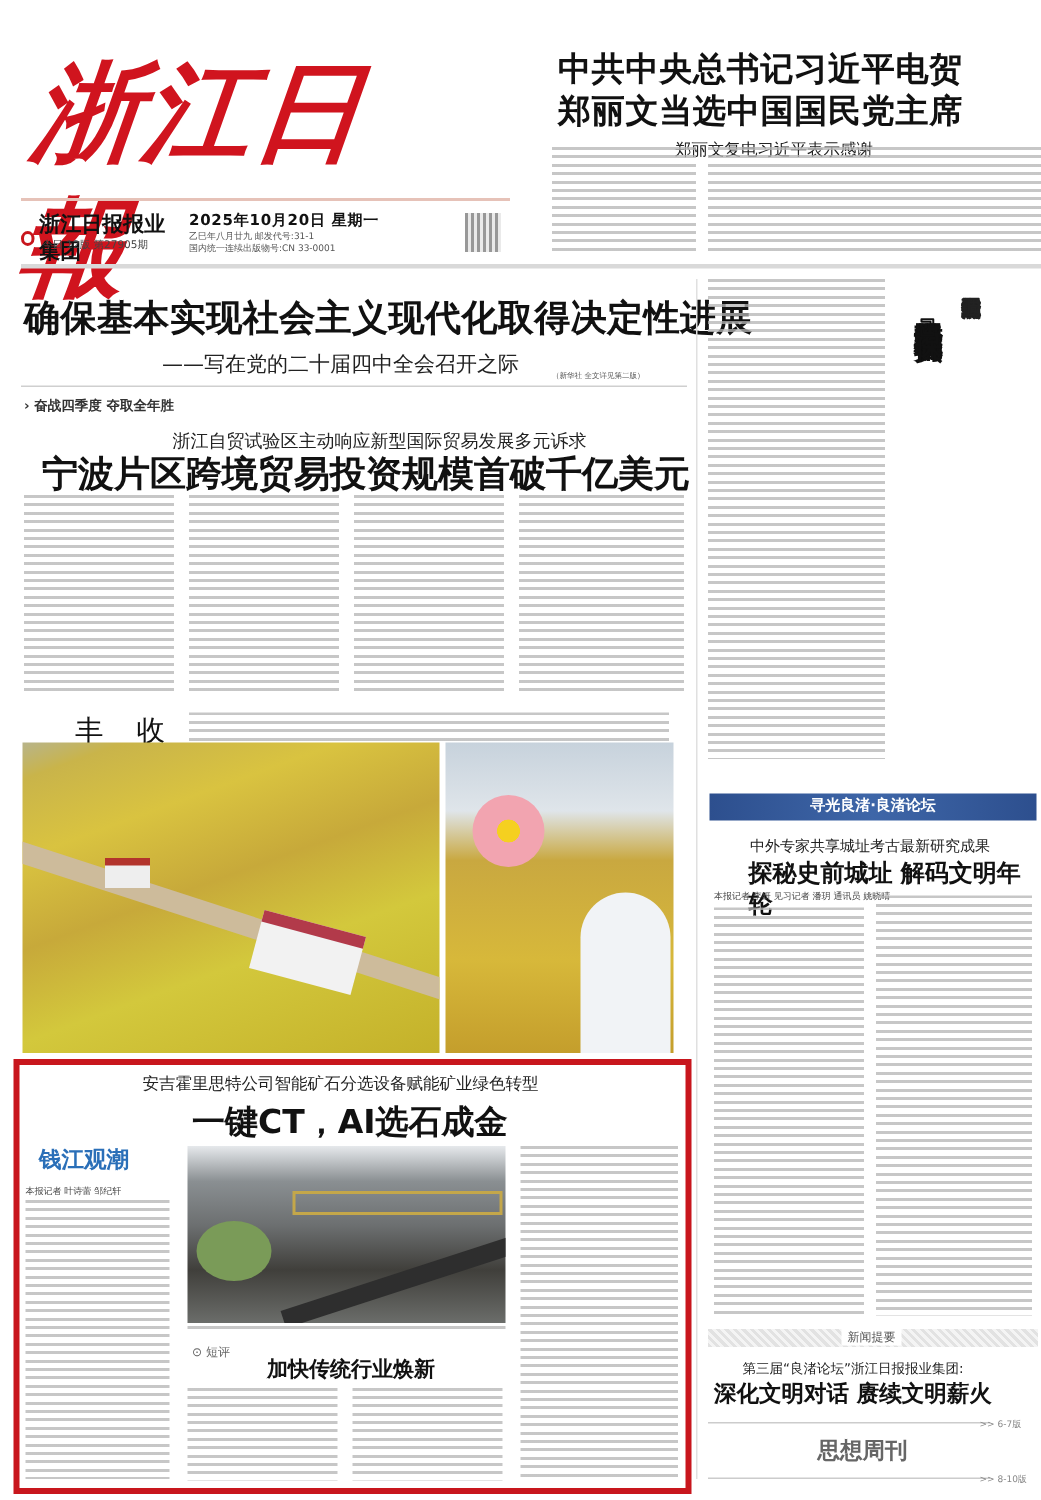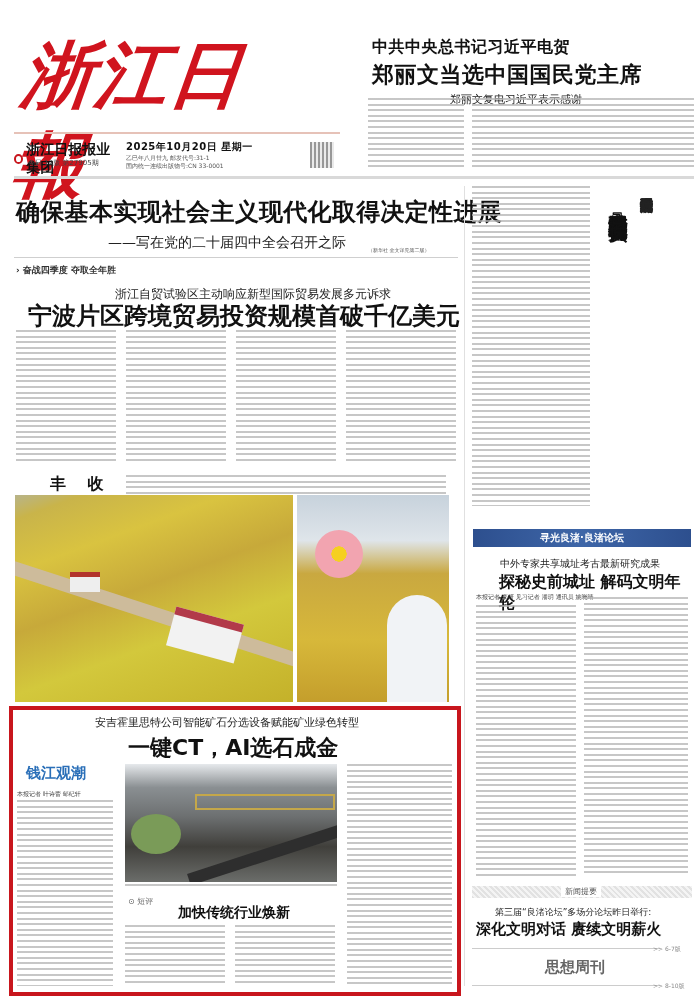--- a/index.html
+++ b/index.html
@@ -8,35 +8,35 @@
   .masthead-logo { left: 22px; top: 30px; width: 250px; height: 90px; color: #d0141e; font-family: "DejaVu Serif", serif; font-size: 72px; font-weight: bold; font-style: italic; letter-spacing: 2px; line-height: 90px; transform: skewX(-6deg); }
   .top-rule { left: 14px; top: 132px; width: 326px; height: 2px; background: #e6c2b8; }
   .group-logo { left: 14px; top: 141px; width: 110px; font-size: 14px; font-weight: bold; display: flex; align-items: center; gap: 3px; }
   .group-dot { width: 10px; height: 10px; border-radius: 50%; border: 2.5px solid #c8161d; }
   .group-sub { left: 28px; top: 158px; font-size: 7px; color: #444; }
   .dateline { left: 126px; top: 140px; font-size: 10px; font-weight: bold; letter-spacing: 0.5px; }
   .dateline-sub { left: 126px; top: 154px; font-size: 6px; color: #555; line-height: 8px; }
   .qr { left: 310px; top: 142px; width: 24px; height: 26px; background: repeating-linear-gradient(90deg,#555 0 2px,#ddd 2px 4px), #888; opacity: 0.6; }
   .mid-rule { left: 14px; top: 176px; width: 680px; height: 3px; background: #d9d9d9; }
 
-  .lead-h1 { left: 372px; top: 33px; font-size: 16px; font-weight: bold; letter-spacing: 0.5px; line-height: 28px; }
+  .lead-h1 { left: 372px; top: 33px; font-size: 22px; font-weight: bold; letter-spacing: 0.5px; line-height: 28px; }
   .lead-h2 { left: 372px; top: 61px; font-size: 22px; font-weight: bold; letter-spacing: 0.5px; line-height: 28px; }
   .lead-sub { left: 450px; top: 92px; font-size: 11px; color: #222; }
 
   .txt { background: repeating-linear-gradient(180deg, #b4b4b4 0 2px, transparent 2px 5.6px); opacity: 0.75; }
 
   .main-h { left: 16px; top: 196px; font-size: 24px; font-weight: bold; letter-spacing: 0.3px; }
   .main-sub { left: 108px; top: 234px; font-size: 14px; color: #222; }
   .main-credit { left: 368px; top: 247px; font-size: 5px; color: #555; }
   .rule2 { left: 14px; top: 257px; width: 444px; height: 1px; background: #cfcfcf; }
   .kicker { left: 16px; top: 264px; font-size: 9px; font-weight: bold; color: #333; }
   .sec-sub { left: 102px; top: 286px; font-size: 12px; color: #222; margin-left: 13px; }
   .sec-h { left: 28px; top: 300px; font-size: 24px; font-weight: bold; }
 
-  .harvest-title { left: 50px; top: 474px; font-size: 16px; font-weight: bold; letter-spacing: 8px; text-align: right; }
+  .harvest-title { left: 50px; top: 474px; font-size: 19px; font-weight: normal; letter-spacing: 8px; text-align: right; }
   .harvest-cap { left: 126px; top: 475px; width: 320px; height: 20px; }
   .photo-left { left: 15px; top: 495px; width: 278px; height: 207px; background: linear-gradient(160deg,#b8b48a 0%,#c9b44a 8%,#d9c340 25%,#c7a93a 45%,#d3c83c 65%,#c4b12a 100%); overflow: hidden; }
   .photo-left .road { position: absolute; left: -20px; top: 60px; width: 340px; height: 14px; background: #cdbb9b; transform: rotate(18deg); transform-origin: left; }
   .photo-left .harv1 { position: absolute; left: 55px; top: 77px; width: 30px; height: 20px; background: #eee; border-top: 5px solid #b2342c; }
   .photo-left .harv2 { position: absolute; left: 155px; top: 120px; width: 70px; height: 40px; background: #f2f2f2; border-top: 8px solid #b23a4a; transform: rotate(15deg); }
   .photo-right { left: 297px; top: 495px; width: 152px; height: 207px; background: linear-gradient(180deg,#c7d2dc 0%,#dfe5ea 22%,#c9a840 38%,#d7b83a 70%,#c49e2c 100%); overflow: hidden; }
   .photo-right .flower { position: absolute; left: 18px; top: 35px; width: 48px; height: 48px; border-radius: 50%; background: radial-gradient(circle,#f5d020 0 22%,#f2a4b0 23% 100%); }
   .photo-right .girl { position: absolute; left: 90px; top: 100px; width: 60px; height: 107px; background: #f1f3f6; border-radius: 30px 30px 0 0; }
 
   .red-box { left: 9px; top: 706px; width: 452px; height: 290px; border: 4px solid #c8161d; }
@@ -154,19 +154,19 @@
 
 <div class="abs banner">寻光良渚·良渚论坛</div>
 <div class="abs arch-sub">中外专家共享城址考古最新研究成果</div>
 <div class="abs arch-h">探秘史前城址 解码文明年轮</div>
 <div class="abs arch-by">本报记者 李妍 见习记者 潘玥 通讯员 姚晓晴</div>
 <div class="abs txt arch-col1"></div>
 <div class="abs txt arch-col2"></div>
 
 <div class="abs news-tag"></div>
 <div class="abs news-tag-label">新闻提要</div>
-<div class="abs brief-sub">第三届“良渚论坛”多场分论坛昨日举行:</div>
+<div class="abs brief-sub">第三届“良渚论坛”浙江日报报业集团:</div>
 <div class="abs brief-h">深化文明对话 赓续文明薪火</div>
 <div class="abs brief-rule"></div>
 <div class="abs brief-page">&gt;&gt; 6-7版</div>
 <div class="abs weekly">思想周刊</div>
 <div class="abs weekly-rule"></div>
 <div class="abs weekly-page">&gt;&gt; 8-10版</div>
 
 </body></html>

